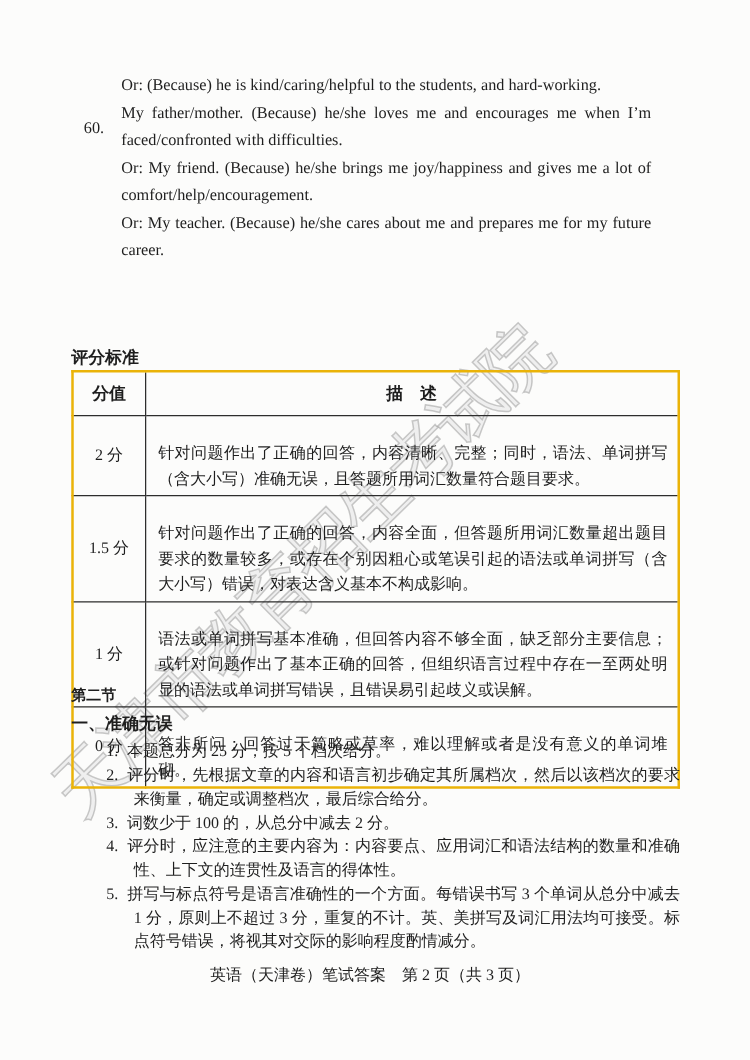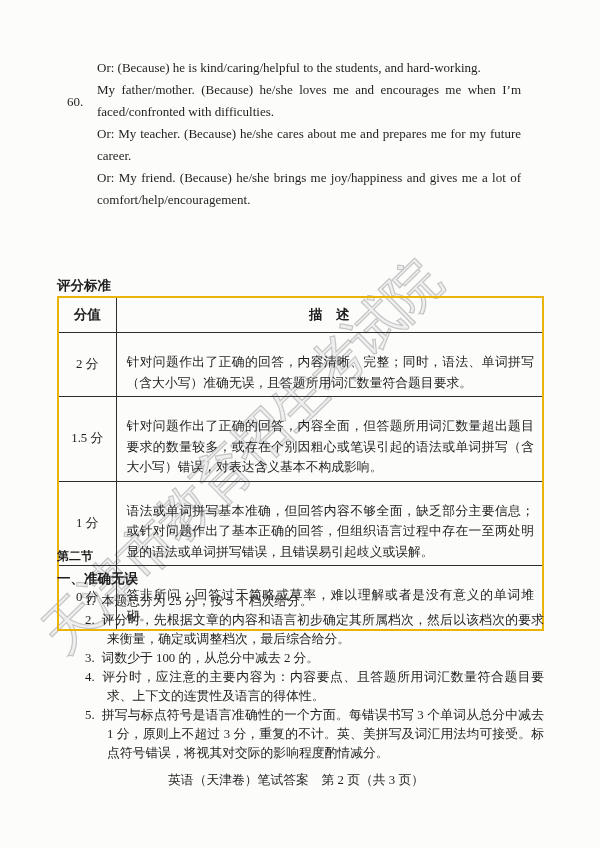--- a/index.html
+++ b/index.html
@@ -110,22 +110,22 @@
 
   <div class="watermark">天津市教育招生考试院</div>
 
   <div class="content">
 
     <div class="english-block">
       <p>Or: (Because) he is kind/caring/helpful to the students, and hard-working.</p>
       <div class="item60">
         <span class="qnum">60.</span>
         <p>My father/mother. (Because) he/she loves me and encourages me when I’m faced/confronted with difficulties.</p>
+        <p>Or: My friend. (Because) he/she brings me joy/happiness and gives me a lot of comfort/help/encouragement.</p>
         <p>Or: My teacher. (Because) he/she cares about me and prepares me for my future career.</p>
-        <p>Or: My friend. (Because) he/she brings me joy/happiness and gives me a lot of comfort/help/encouragement.</p>
       </div>
     </div>
 
 
     <div class="rubric-title">评分标准</div>
 
     <table class="rubric-table">
       <colgroup>
           <col class="col-score">
           <col>
@@ -163,21 +163,21 @@
       <div class="principle">
         <span class="pnum">1.</span><span>本题总分为 25 分，按 5 个档次给分。</span>
       </div>
       <div class="principle">
         <span class="pnum">2.</span><span>评分时，先根据文章的内容和语言初步确定其所属档次，然后以该档次的要求来衡量，确定或调整档次，最后综合给分。</span>
       </div>
       <div class="principle">
         <span class="pnum">3.</span><span>词数少于 100 的，从总分中减去 2 分。</span>
       </div>
       <div class="principle">
-        <span class="pnum">4.</span><span>评分时，应注意的主要内容为：内容要点、且答题所用词汇数量符合题目要求、上下文的连贯性及语言的得体性。</span>
+        <span class="pnum">4.</span><span>评分时，应注意的主要内容为：内容要点、应用词汇和语法结构的数量和准确性、上下文的连贯性及语言的得体性。</span>
       </div>
       <div class="principle">
         <span class="pnum">5.</span><span>拼写与标点符号是语言准确性的一个方面。每错误书写 3 个单词从总分中减去 1 分，原则上不超过 3 分，重复的不计。英、美拼写及词汇用法均可接受。标点符号错误，将视其对交际的影响程度酌情减分。</span>
       </div>
     </div>
 
     <div class="page-footer">英语（天津卷）笔试答案　第 2 页（共 3 页）</div>
 
   </div>
 </div>

